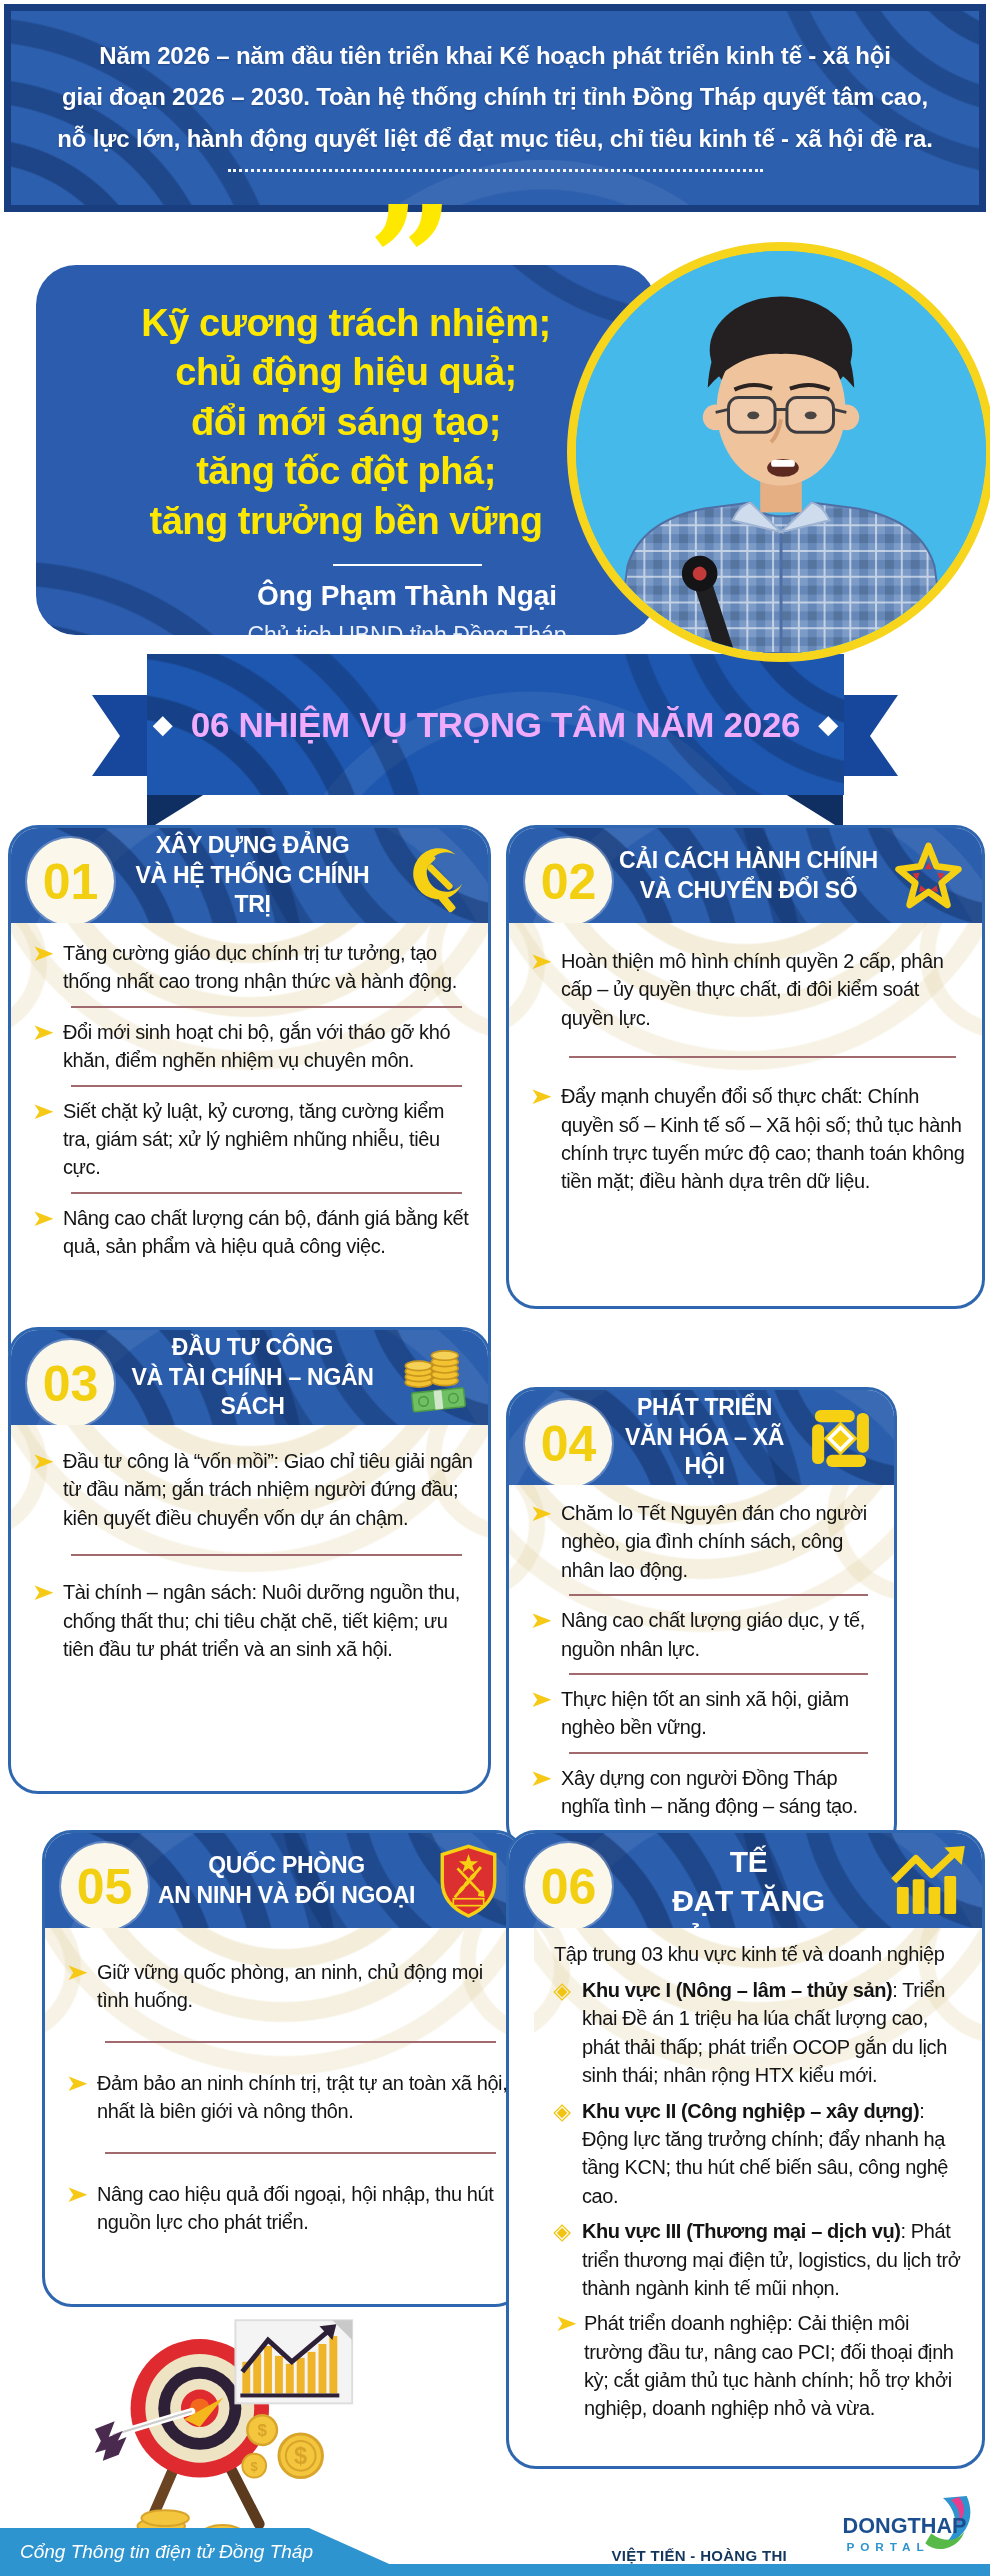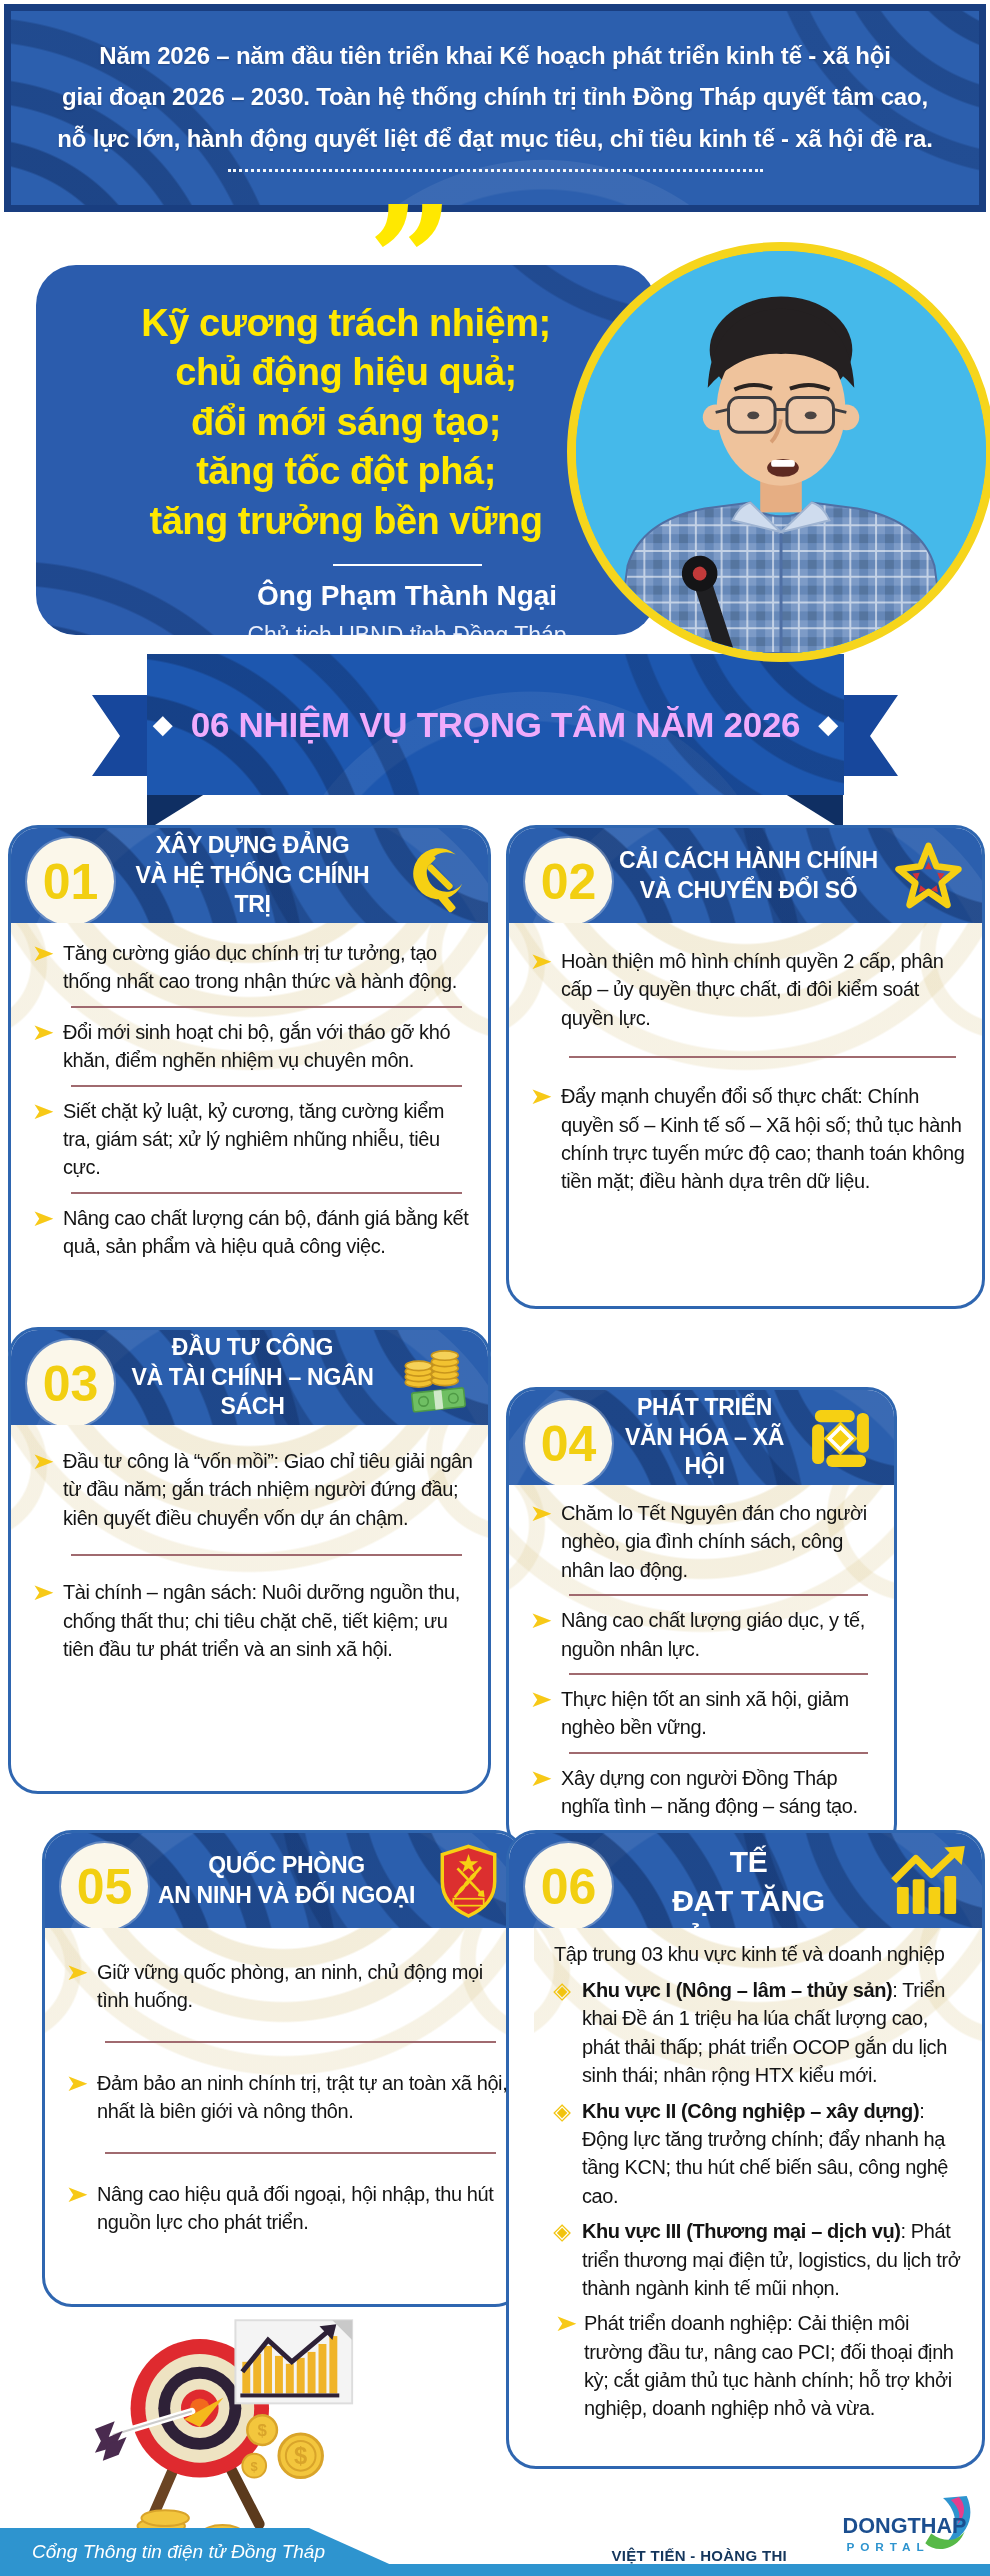--- a/index.html
+++ b/index.html
@@ -82,21 +82,21 @@
   .card6 .intro{font-size:20px;line-height:1.4;color:#141414;letter-spacing:-0.4px;
     padding:0 0 8px 6px;position:relative;z-index:1;}
   .card6 .item{margin-bottom:7px;gap:6px;}
   .card6 .bullet-diamond{flex:0 0 28px;color:#f2c40f;font-size:23px;line-height:1.3;text-align:center;transform:none;}
   .lead{font-weight:bold;}
 
   
   .illustration{position:absolute;left:89px;top:2314px;width:277px;height:246px;}
   .footer-ribbon{position:absolute;left:0;top:2528px;width:426px;height:48px;background:#2e94cf;
     clip-path:polygon(0 0,309px 0,416px 48px,0 48px);display:flex;align-items:center;}
-  .footer-ribbon-text{color:#fff;font-style:italic;font-size:19px;padding-left:32px;letter-spacing:0;}
+  .footer-ribbon-text{color:#fff;font-style:italic;font-size:19px;padding-left:20px;letter-spacing:0;}
   .footer-strip{position:absolute;left:0;top:2564px;width:990px;height:12px;background:#2e94cf;}
   .footer-credit{position:absolute;left:510px;top:2547px;width:277px;text-align:right;
     color:#14365c;font-weight:bold;font-size:15px;letter-spacing:0.3px;}
   .footer-logo{position:absolute;left:840px;top:2494px;width:145px;height:65px;}
 </style>
 </head>
 <body>
 
 <div class="page">
 

